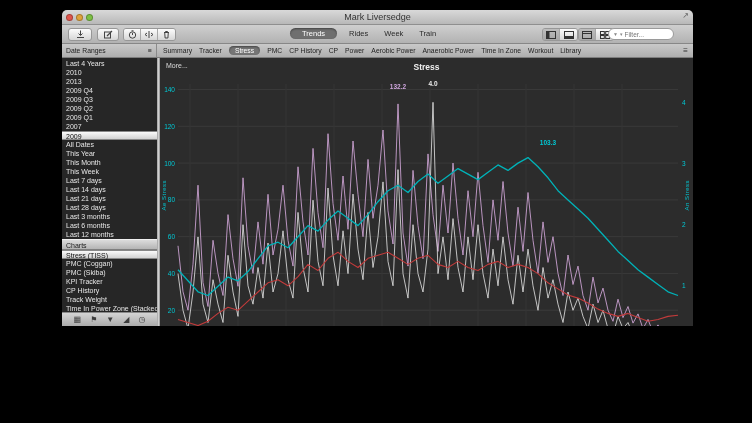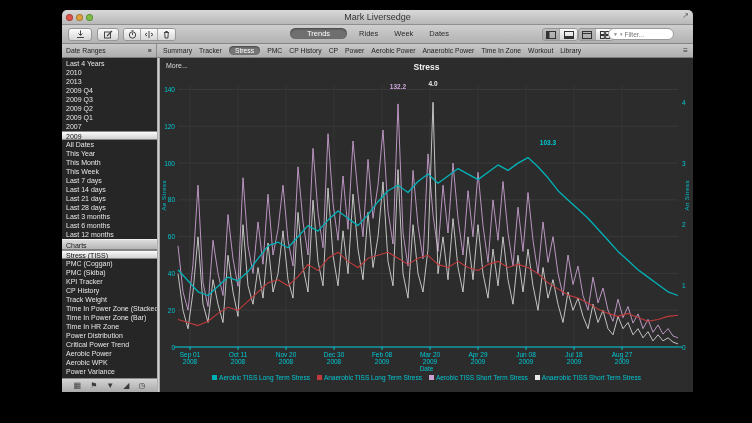--- a/index.html
+++ b/index.html
@@ -1,34 +1,34 @@
 <!DOCTYPE html>
 <html><head>
 <meta charset="utf-8">
 <style>
   html,body{margin:0;padding:0;background:#000;}
   *{box-sizing:border-box;font-family:"Liberation Sans",sans-serif;}
   .canvas{position:relative;width:752px;height:423px;background:#000;overflow:hidden;}
-  .window{position:absolute;left:62px;top:10px;width:631px;height:382px;border-radius:5px 5px 0 0;overflow:hidden;background:#262626;box-shadow:0 0 6px rgba(0,0,0,.8);}
+  .window{position:absolute;left:62px;top:10px;width:631px;height:316px;border-radius:5px 5px 0 0;overflow:hidden;background:#262626;box-shadow:0 0 6px rgba(0,0,0,.8);}
   
   .titlebar{position:absolute;left:0;top:0;width:100%;height:15px;background:linear-gradient(#d9d9d9,#b8b8b8);border-bottom:1px solid #8f8f8f;}
   .title{position:absolute;left:0;right:0;top:2px;text-align:center;font-size:9px;color:#333;}
   .lights{position:absolute;left:4px;top:4px;display:flex;gap:3px;}
   .light{width:7px;height:7px;border-radius:50%;border:1px solid rgba(0,0,0,.25);}
   .resize-glyph{position:absolute;right:4px;top:1px;font-size:8px;color:#666;}
   
   .toolbar{position:absolute;left:0;top:15px;width:100%;height:19px;background:linear-gradient(#cfcfcf,#b2b2b2);border-bottom:1px solid #878787;}
   .tbtn{position:absolute;top:3px;height:13px;background:linear-gradient(#fcfcfc,#d6d6d6);border:1px solid #979797;border-radius:3px;display:flex;align-items:center;justify-content:center;color:#444;}
   .tgroup{position:absolute;top:3px;height:13px;display:flex;border:1px solid #979797;border-radius:3px;overflow:hidden;}
   .tseg{width:17px;height:100%;background:linear-gradient(#fcfcfc,#d6d6d6);display:flex;align-items:center;justify-content:center;border-right:1px solid #a8a8a8;}
   .tseg:last-child{border-right:none;}
   .tseg.pressed{background:linear-gradient(#bdbdbd,#a8a8a8);}
   .scopes{position:absolute;left:228px;top:3px;display:flex;align-items:center;gap:8px;font-size:7.5px;color:#2b2b2b;}
   .scope{padding:1px 4px;cursor:default;}
-  .scope.active{background:#6f6f6f;color:#fff;border-radius:8px;padding:1px 17px;box-shadow:inset 0 1px 2px rgba(0,0,0,.4);}
+  .scope.active{background:#6f6f6f;color:#fff;border-radius:8px;padding:1px 12px;box-shadow:inset 0 1px 2px rgba(0,0,0,.4);}
   .filter{position:absolute;left:546px;top:3px;width:66px;height:12px;background:#fff;border:1px solid #9a9a9a;border-radius:7px;display:flex;align-items:center;padding:0 4px;gap:2px;}
   .filter input{border:none;outline:none;width:44px;font-size:6.5px;color:#444;background:transparent;padding:0;}
   .funnel{font-size:5px;color:#888;line-height:1;}
   
   .tabrow{position:absolute;left:0;top:34px;width:100%;height:14px;background:linear-gradient(#c9c9c9,#aeaeae);border-bottom:1px solid #7d7d7d;display:flex;}
   .sbheader{width:95px;height:100%;display:flex;align-items:center;justify-content:space-between;padding:0 4px;font-size:6.8px;color:#222;border-right:1px solid #8b8b8b;}
   .tabs{flex:1;display:flex;align-items:center;gap:7px;padding:0 6px;font-size:6.8px;color:#222;white-space:nowrap;overflow:hidden;}
   .tab{cursor:default;}
   .tab.active{background:#757575;color:#fff;border-radius:7px;padding:1px 6px;box-shadow:inset 0 1px 2px rgba(0,0,0,.4);}
   .burger{margin-left:auto;color:#333;font-size:8px;}
@@ -101,21 +101,21 @@
               <path d="M2 2.5 H7 M3.5 2.5 V1.5 H5.5 V2.5 M2.7 2.5 L3.1 8 H5.9 L6.3 2.5" stroke="#444" fill="none"></path>
             </svg>
         </div>
       </div>
 
       <div class="scopes">
 
       <div class="scope active">Trends</div>
           <div class="scope">Rides</div>
           <div class="scope">Week</div>
-          <div class="scope">Dates</div>
+          <div class="scope">Train</div>
         </div>
 
       <div class="tgroup" style="left:480px;">
         <div class="tseg pressed">
           <svg class="icon-svg" width="10" height="8" viewBox="0 0 10 8">
               <rect x="0.5" y="0.5" width="9" height="7" stroke="#333" fill="none"></rect>
               <rect x="0.5" y="0.5" width="3" height="7" fill="#333"></rect>
             </svg>
         </div>
         <div class="tseg">

